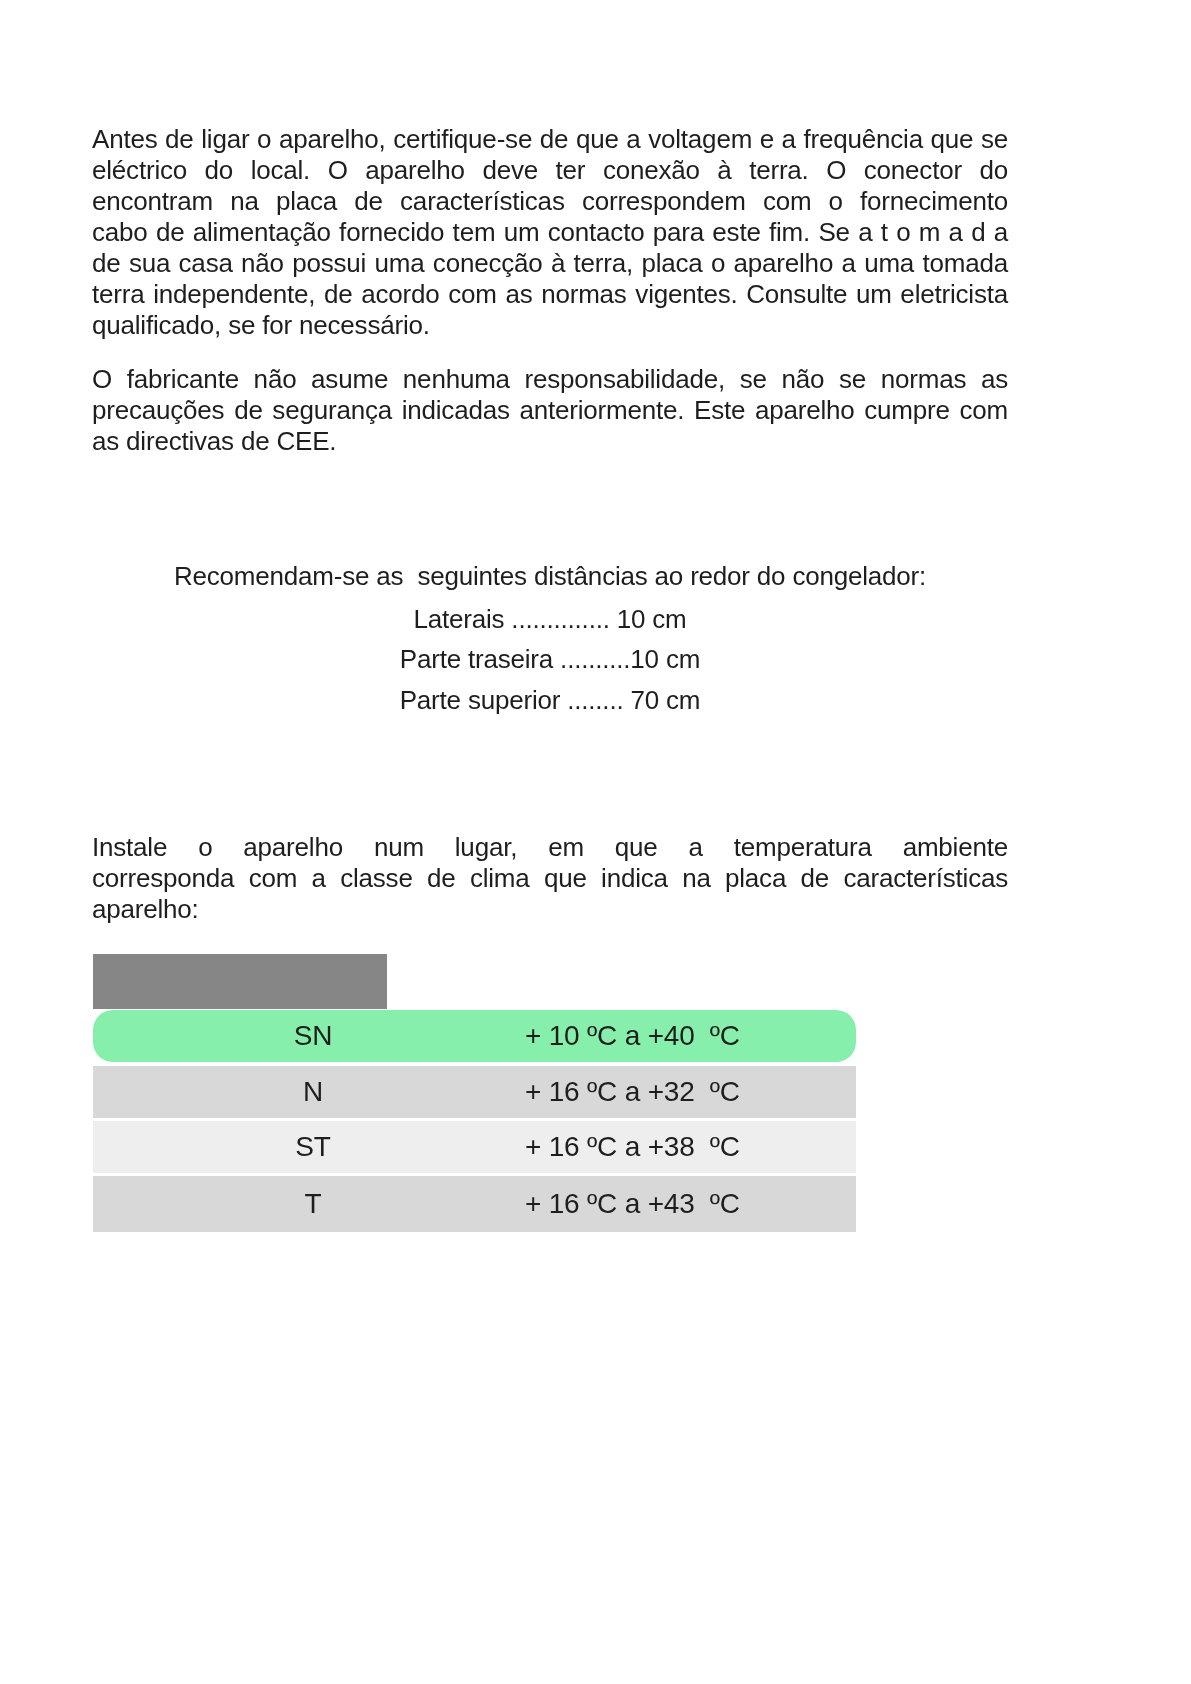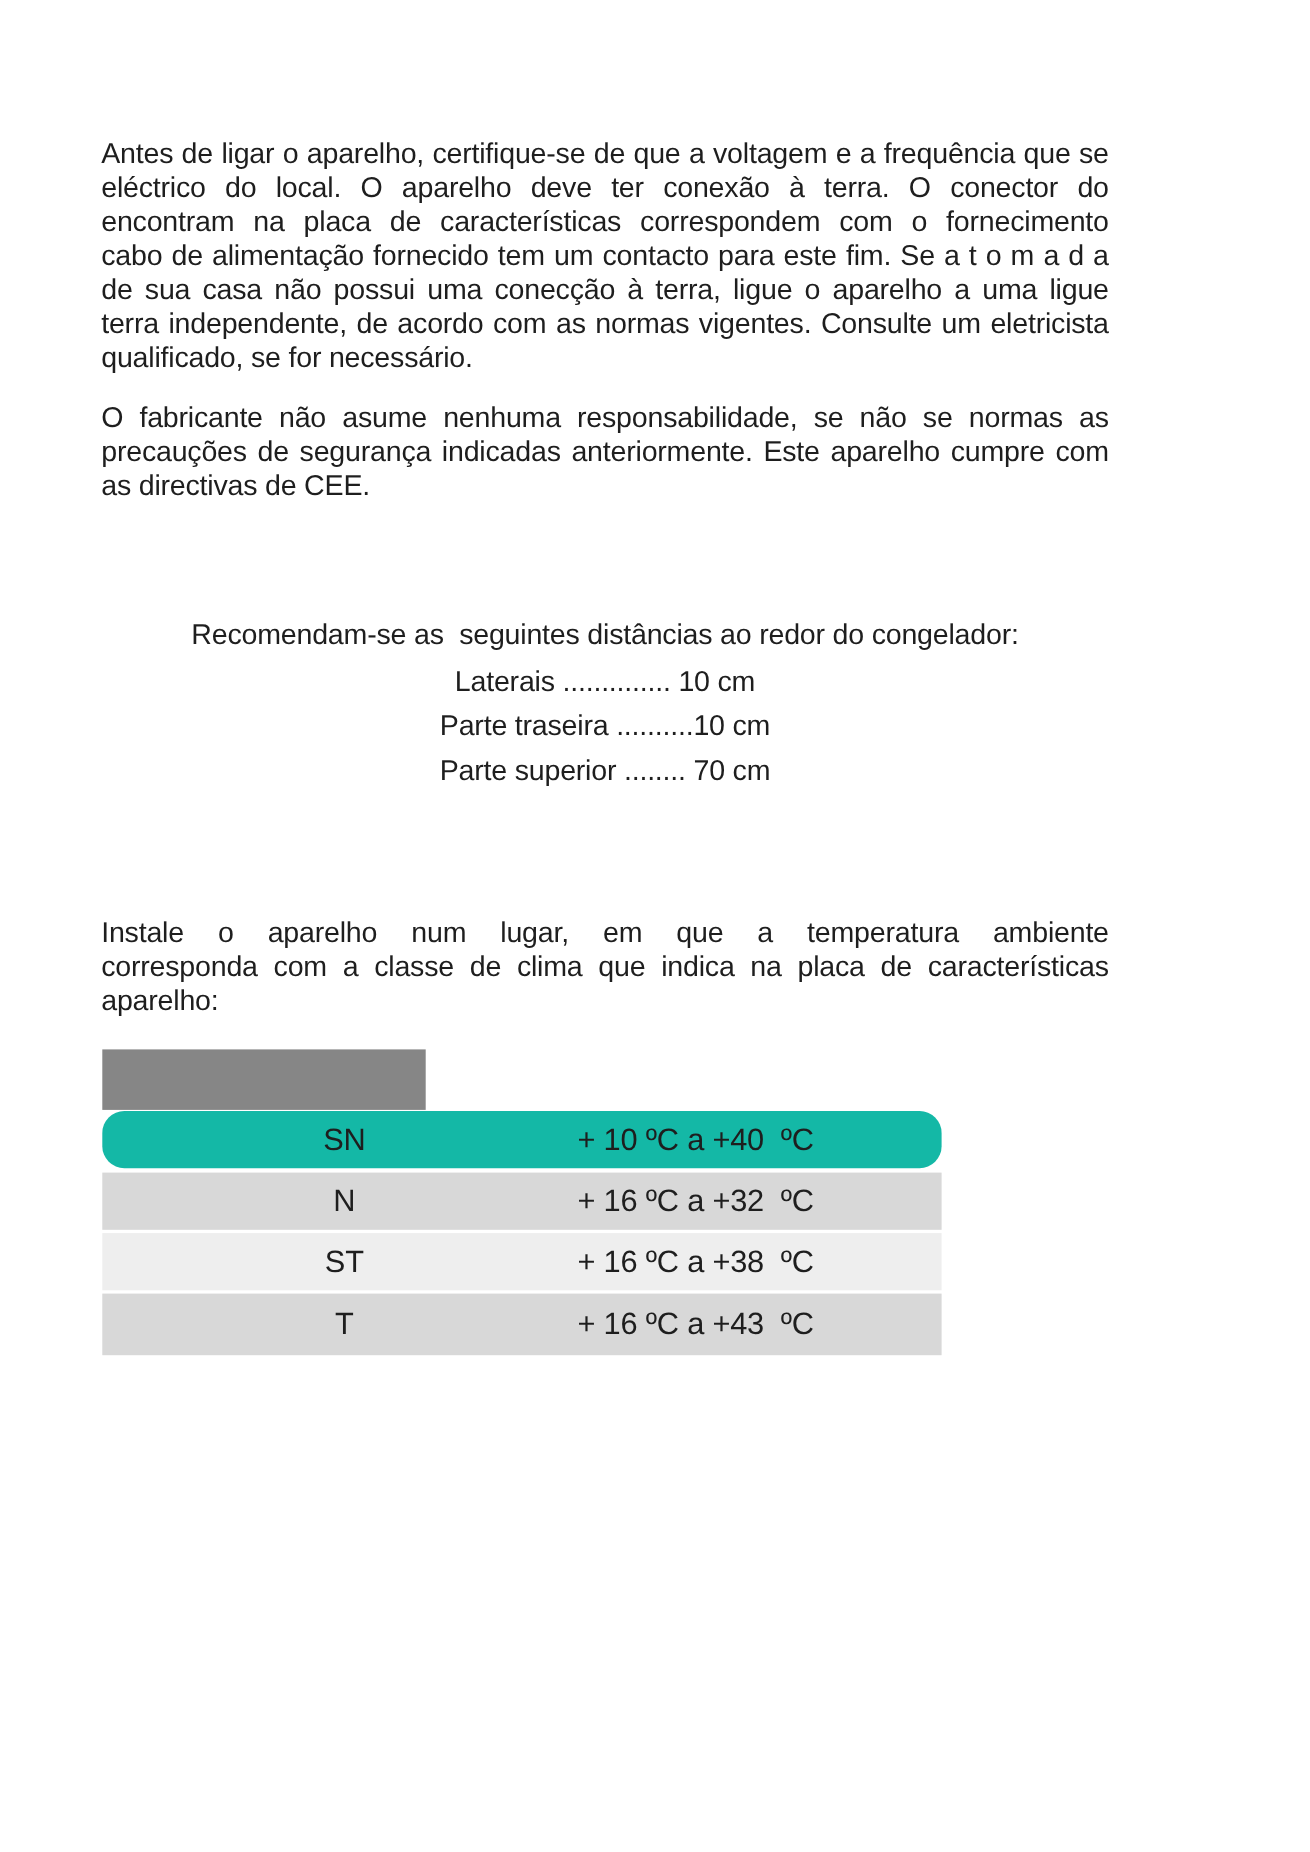--- a/index.html
+++ b/index.html
@@ -69,21 +69,21 @@
 </head>
 <body>
 
 <div class="page" style="background: rgb(255, 255, 255); color: rgb(30, 30, 30);">
 
   <section class="textcol bodytext sec-power">
     <div class="jline">Antes de ligar o aparelho, certifique-se de que a voltagem e a frequência que se</div>
     <div class="jline">eléctrico do local. O aparelho deve ter conexão à terra. O conector do</div>
     <div class="jline">encontram na placa de características correspondem com o fornecimento</div>
     <div class="jline">cabo de alimentação fornecido tem um contacto para este fim. Se a t o m a d a</div>
-    <div class="jline">de sua casa não possui uma conecção à terra, ligue o aparelho a uma ligue</div>
+    <div class="jline">de sua casa não possui uma conecção à terra, placa o aparelho a uma tomada</div>
     <div class="jline">terra independente, de acordo com as normas vigentes. Consulte um eletricista</div>
     <div class="lline">qualificado, se for necessário.</div>
   </section>
 
   <section class="textcol bodytext sec-manufacturer">
     <div class="jline">O fabricante não asume nenhuma responsabilidade, se não se normas as</div>
     <div class="jline">precauções de segurança indicadas anteriormente. Este aparelho cumpre com</div>
     <div class="lline">as directivas de CEE.</div>
   </section>
 
@@ -94,21 +94,21 @@
 
   <section class="textcol bodytext sec-climate">
     <div class="jline">Instale  o  aparelho  num  lugar,  em  que  a  temperatura ambiente</div>
     <div class="jline">corresponda com a classe de clima que indica na placa de características</div>
     <div class="lline">aparelho:</div>
   </section>
 
   <div class="climate-table">
     <div class="head-cell" style="background: rgb(134, 134, 134);"></div>
 
-    <div class="trow r0" style="background: #14b8a6; border-radius: 20px;">
+    <div class="trow r0" style="background: #86efac; border-radius: 20px;">
       <span class="cls prewrap">SN</span>
       <span class="range prewrap">+ 10 ºC a +40  ºC</span>
     </div>
 
     <div class="trow r1" style="background: rgb(216, 216, 216);">
       <span class="cls prewrap">N</span>
       <span class="range prewrap">+ 16 ºC a +32  ºC</span>
     </div>
 
     <div class="trow r2" style="background: rgb(238, 238, 238);">

